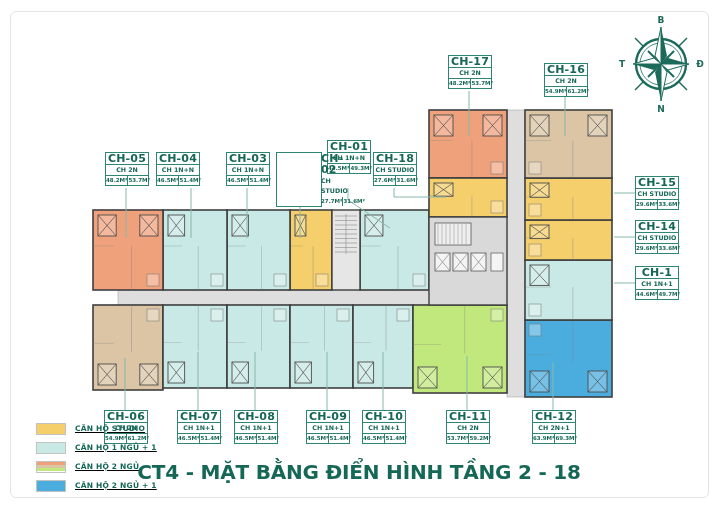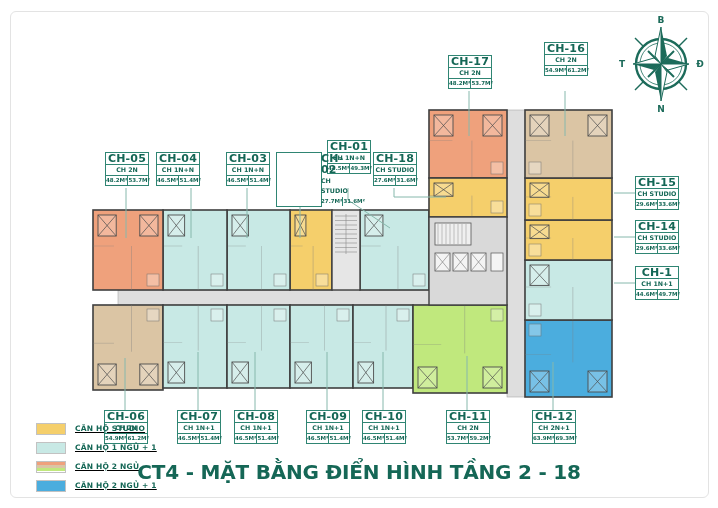--- a/index.html
+++ b/index.html
@@ -384,21 +384,21 @@
         </div>
       </div>
       <div class="ulabel" style="left: 635px; top: 176px;">
         <div class="r1">CH-15</div>
         <div class="r2">CH STUDIO</div>
         <div class="r3">
           <span>29.6M²</span>
           <span>33.6M²</span>
         </div>
       </div>
-      <div class="ulabel" style="left: 544px; top: 42px;">
+      <div class="ulabel" style="left: 544px; top: 63px;">
         <div class="r1">CH-16</div>
         <div class="r2">CH 2N</div>
         <div class="r3">
           <span>54.9M²</span>
           <span>61.2M²</span>
         </div>
       </div>
       <div class="ulabel" style="left: 448px; top: 55px;">
         <div class="r1">CH-17</div>
         <div class="r2">CH 2N</div>

